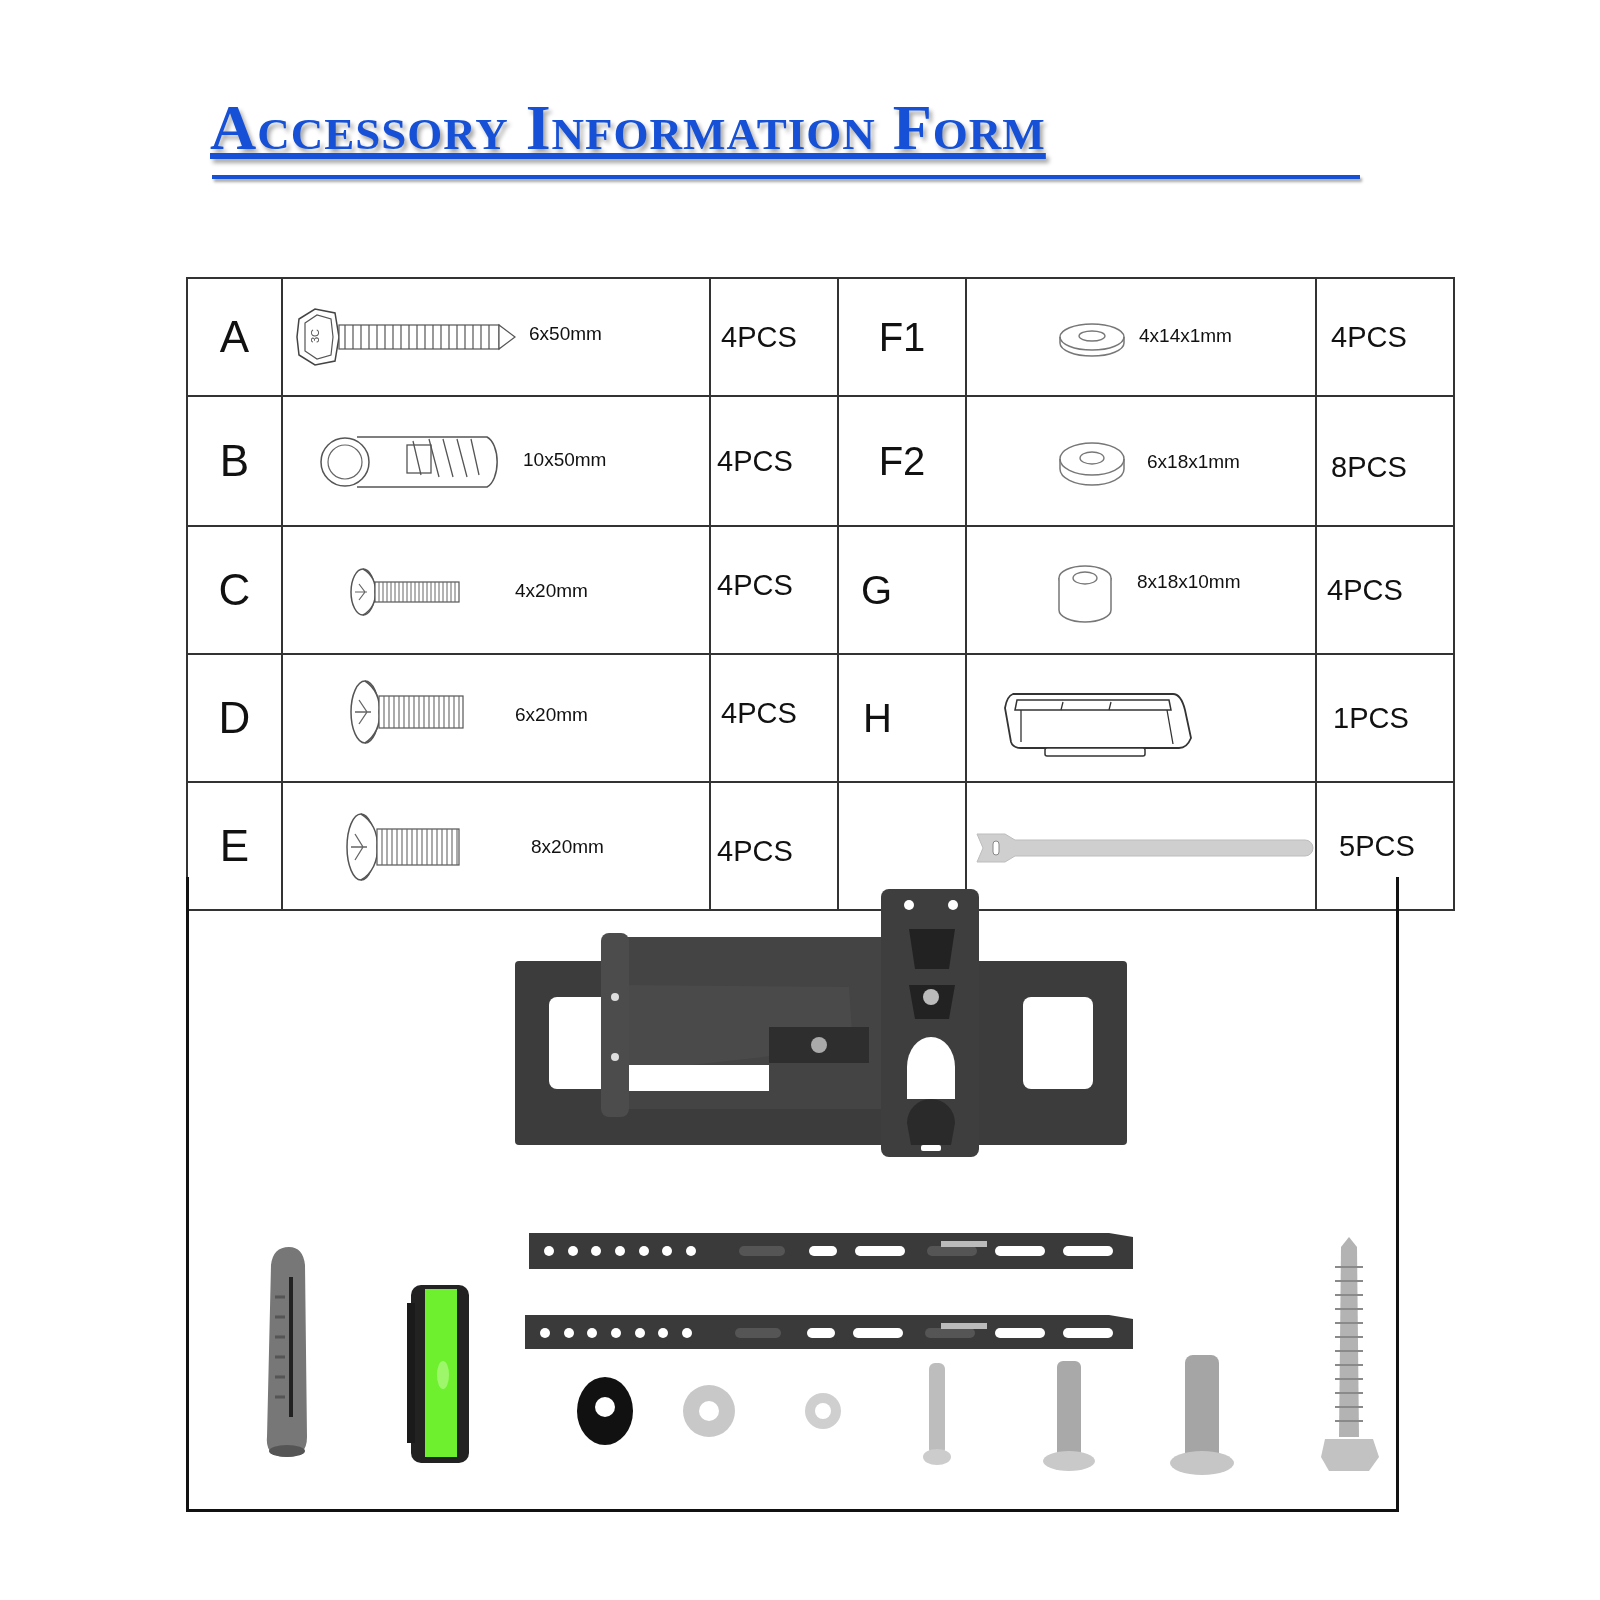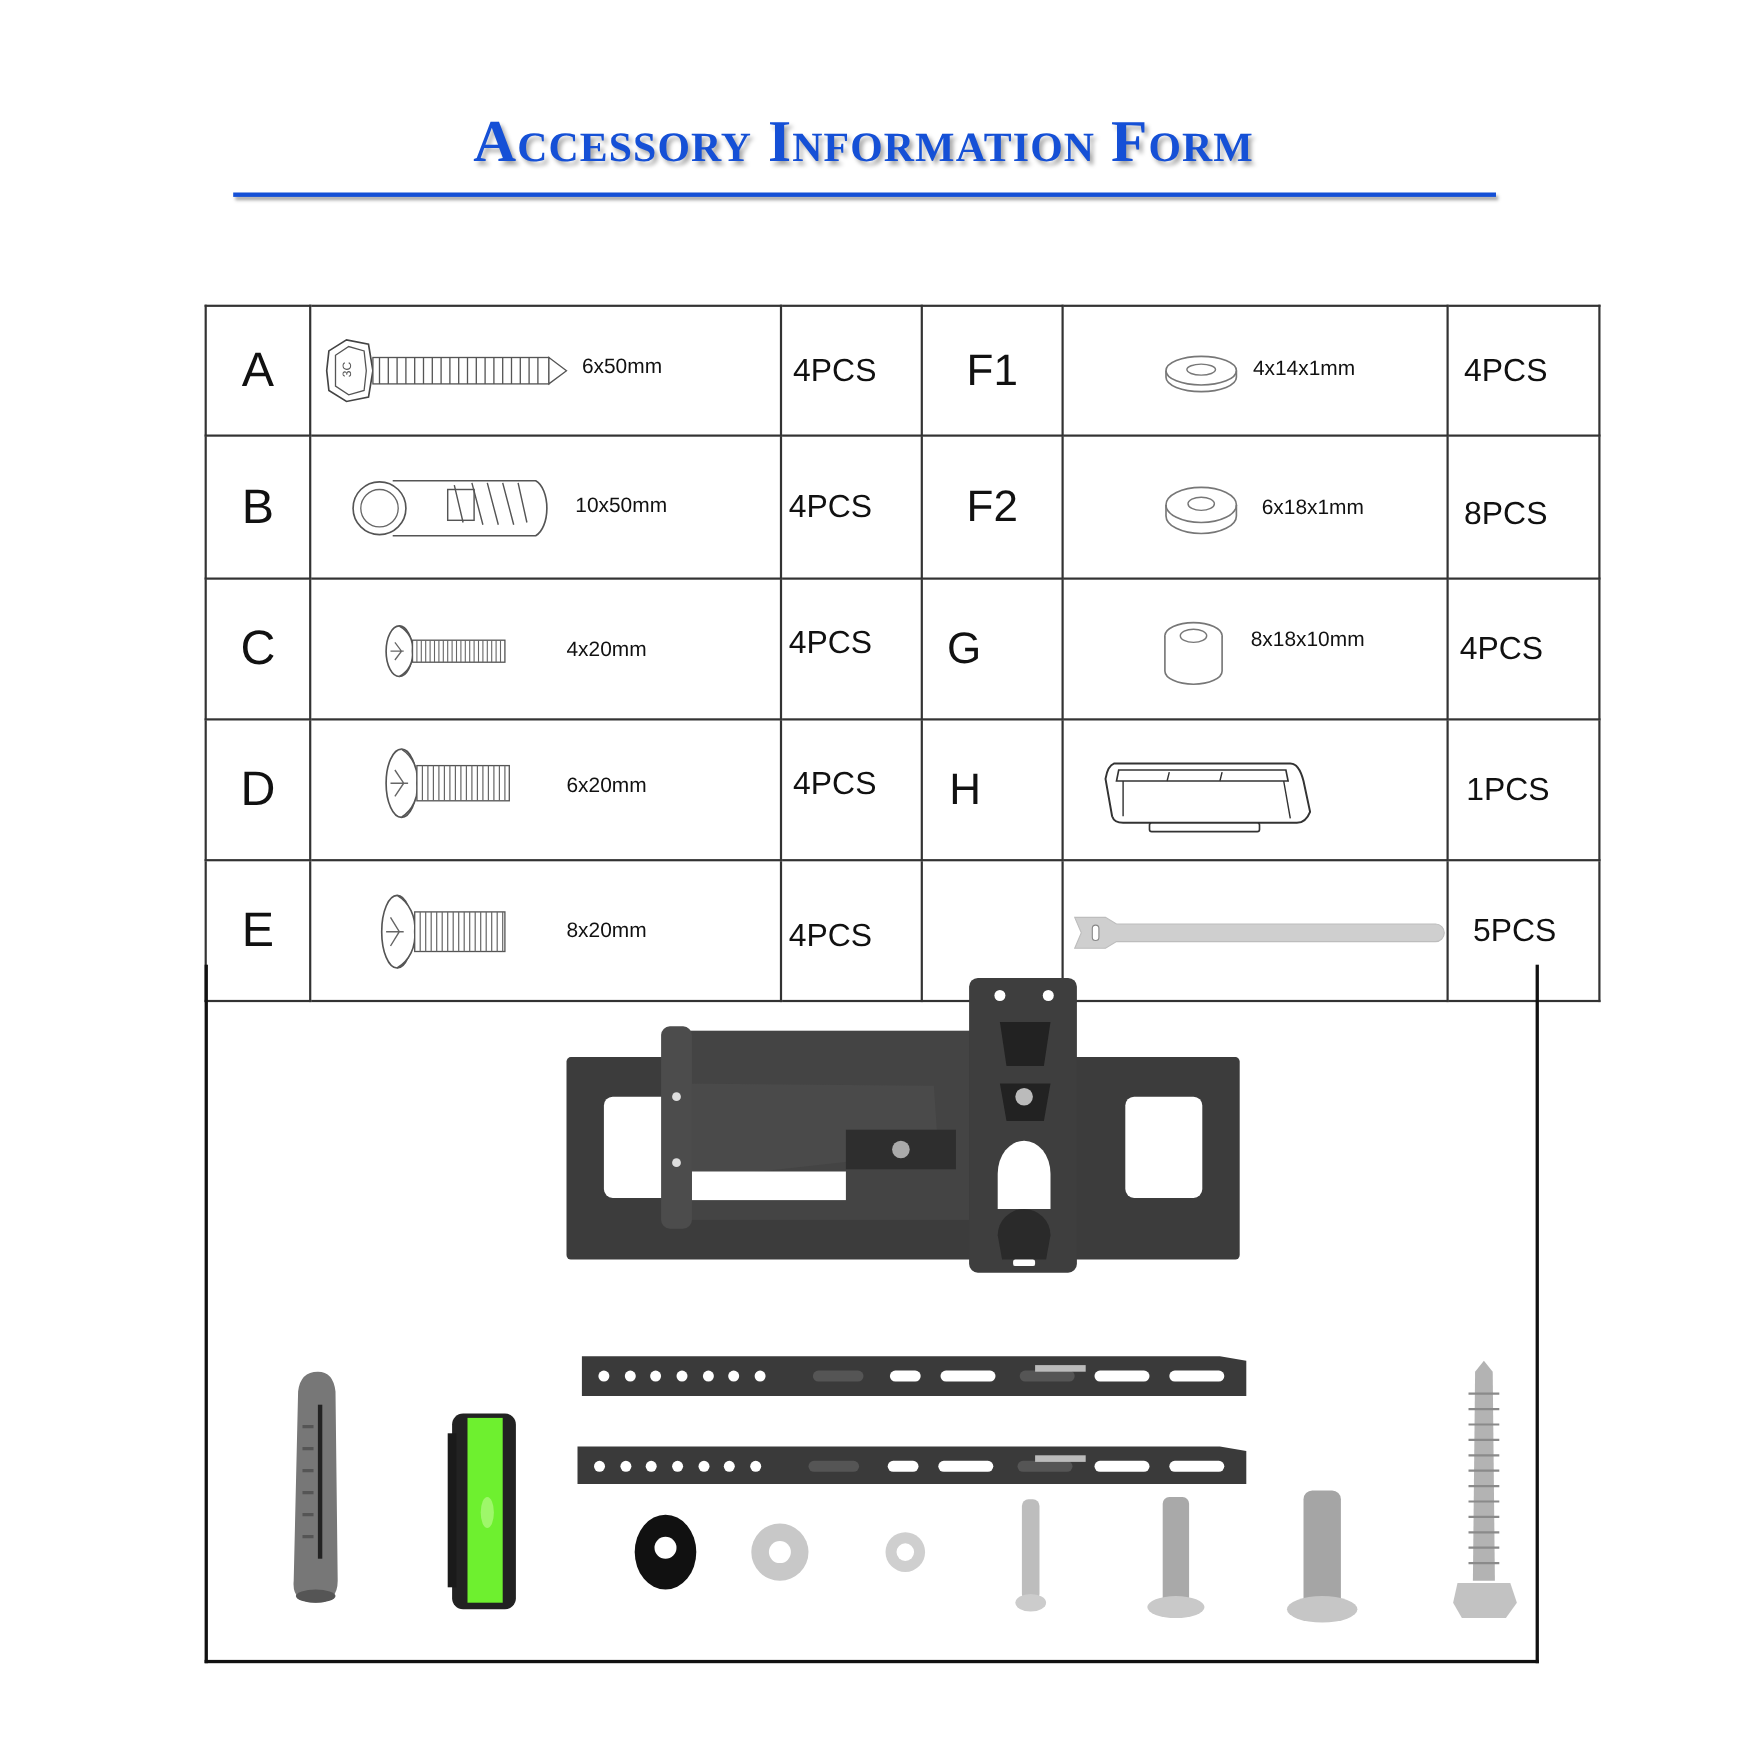--- a/index.html
+++ b/index.html
@@ -1,25 +1,25 @@
 <!DOCTYPE html>
 <html><head>
 <meta charset="utf-8">
 <style>
   html, body { margin: 0; padding: 0; background: #ffffff; }
   body { width: 1600px; height: 1600px; position: relative; overflow: hidden; font-family: "Liberation Sans", sans-serif; }
 
   .title {
     position: absolute; left: 210px; top: 78px; width: 1150px;
-    text-align: center;
     font-family: "Liberation Serif", serif; font-weight: bold;
-    color: #1550d6; font-variant: small-caps; font-size: 54px; letter-spacing: 1px;
+    color: #1550d6; font-variant: small-caps; font-size: 64px; letter-spacing: 1px;
     line-height: 100px;
     text-shadow: 3px 4px 4px rgba(0,0,0,0.35);
     white-space: nowrap;
+    text-decoration: underline;
   }
   .title-underline {
     position: absolute; left: 212px; top: 175px; width: 1148px; height: 4px;
     background: #1550d6; box-shadow: 2px 3px 3px rgba(0,0,0,0.35);
   }
 
   table.parts {
     position: absolute; left: 186px; top: 277px;
     border-collapse: collapse; table-layout: fixed;
   }
@@ -183,21 +183,21 @@
       <div class="cell-inner">
         <svg class="icon" style="left:62px;top:24px" width="120" height="72" viewBox="0 0 120 72">
           <ellipse cx="16" cy="35" rx="14" ry="33" fill="#fff" stroke="#555" stroke-width="1.5"></ellipse>
           <path d="M16 2 A30 33 0 0 1 32 35 A30 33 0 0 1 16 68" fill="#fff" stroke="#555" stroke-width="1.5"></path>
           <path d="M6 35 h16 M10 22 l8 13 l-8 13" stroke="#666" stroke-width="1.3" fill="none"></path>
           <rect x="32" y="17" width="82" height="36" fill="#fff" stroke="#555" stroke-width="1.2"></rect>
           <g stroke="#666" stroke-width="1.1">
                 <path d="M37 17v36M42 17v36M47 17v36M52 17v36M57 17v36M62 17v36M67 17v36M72 17v36M77 17v36M82 17v36M87 17v36M92 17v36M97 17v36M102 17v36M107 17v36M112 17v36"></path>
               </g>
         </svg>
-        <span class="spec" style="left:232px;top:48px">8x20mm</span>
+        <span class="spec" style="left:248px;top:48px">8x20mm</span>
       </div>
     </td>
     <td class="c-qty" style="padding-left:6px !important;padding-top:10px !important">4PCS</td>
     <td class="c-letter2"></td>
     <td class="c-pic2">
       <div class="cell-inner">
         <svg class="icon" style="left:8px;top:42px" width="340" height="36" viewBox="0 0 340 36">
           <path d="M2 4 L30 4 L40 10 L330 10 A8 8 0 0 1 330 26 L40 26 L30 32 L2 32 L8 18 Z" fill="#cfcfcf" stroke="#bdbdbd" stroke-width="1"></path>
           <rect x="18" y="11" width="6" height="14" rx="3" fill="#fff" stroke="#888" stroke-width="1"></rect>
         </svg>

